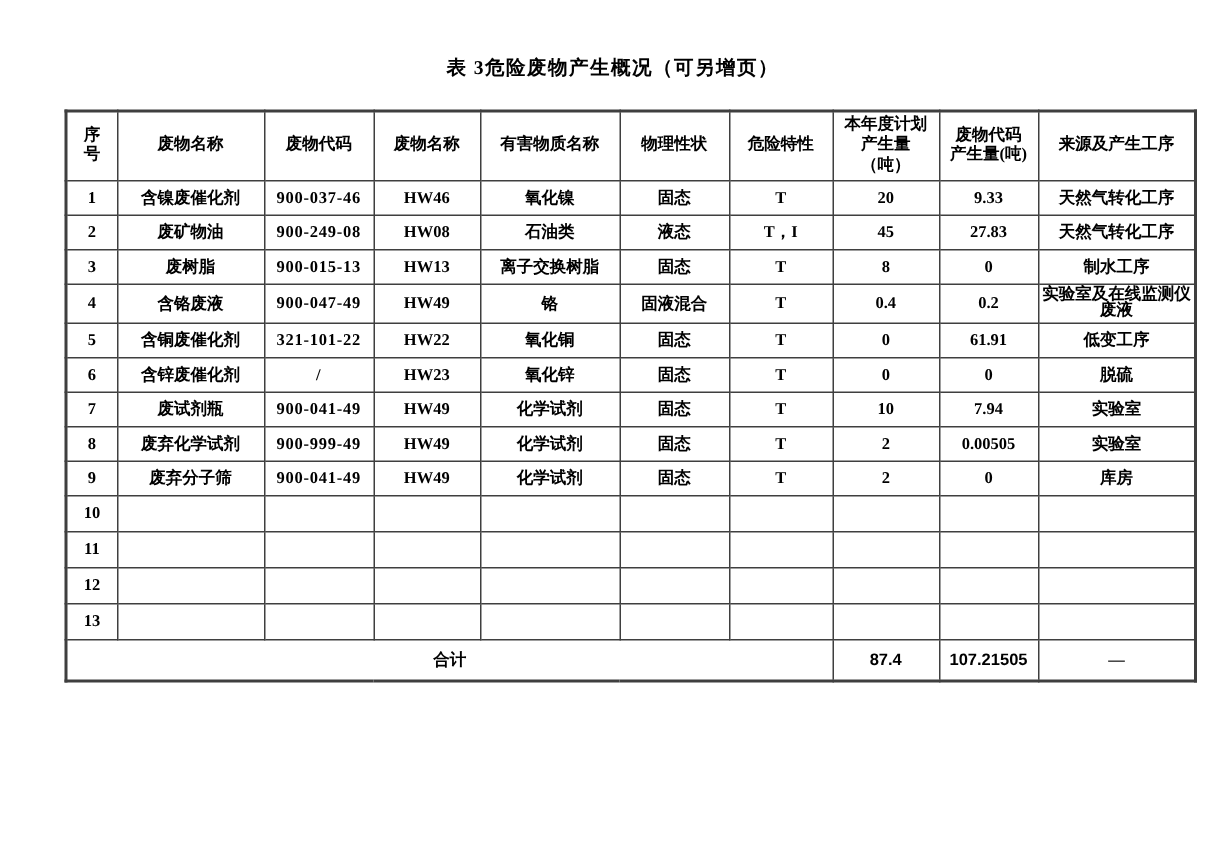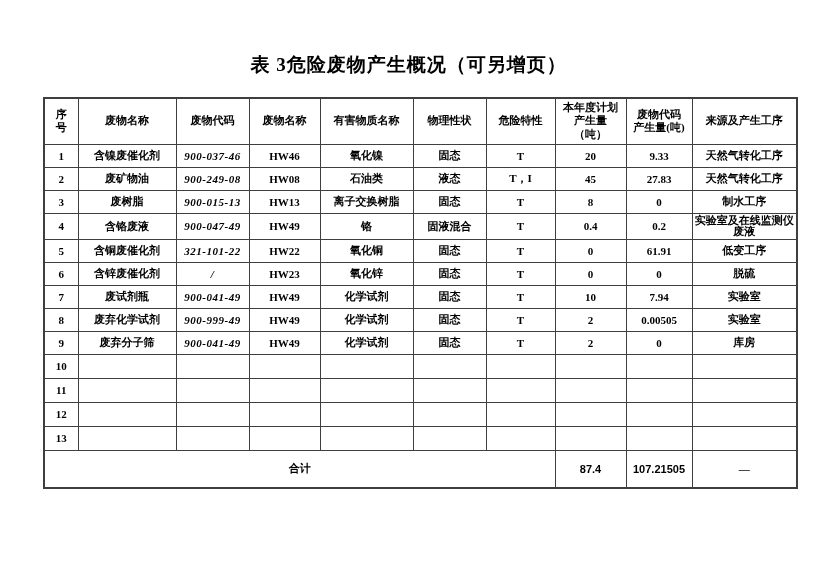--- a/index.html
+++ b/index.html
@@ -14,23 +14,23 @@
     font-family: "Liberation Serif", "DejaVu Serif", serif;
     color: #000000;
   }
   .page {
     position: relative;
     width: 817px;
     height: 563px;
     background: #ffffff;
   }
   .title {
-    margin-top: 52px;
+    margin-top: 36px;
     text-align: center;
-    font-size: 19px;
+    font-size: 13px;
     font-weight: bold;
     letter-spacing: 1px;
   }
   table.waste-table {
     margin-top: 19px;
     margin-left: 43px;
     width: 753px;
     border-collapse: collapse;
     table-layout: fixed;
     border: 2px solid #3f3f3f;
@@ -41,34 +41,33 @@
     text-align: center;
     vertical-align: middle;
     font-size: 11px;
     font-weight: bold;
     padding: 1px 2px;
     overflow: hidden;
   }
   thead tr { height: 46px; }
   tbody tr { height: 23px; }
   tbody tr.tall { height: 24px; }
-  tfoot tr { height: 38px; }
+  tfoot tr { height: 28px; }
   th {
     white-space: pre-line;
     line-height: 1.25;
   }
   th.left {
     text-align: left;
     padding-left: 5px;
     margin-top: 36px;
   }
   td.code {
     font-weight: normal;
     letter-spacing: 0.5px;
-    font-style: italic;
   }
   td.small {
     font-size: 10px;
     line-height: 1.05;
     padding: 0;
   }
   td.total-label {
     text-align: right;
     font-size: 12px;
     padding-right: 3px;

